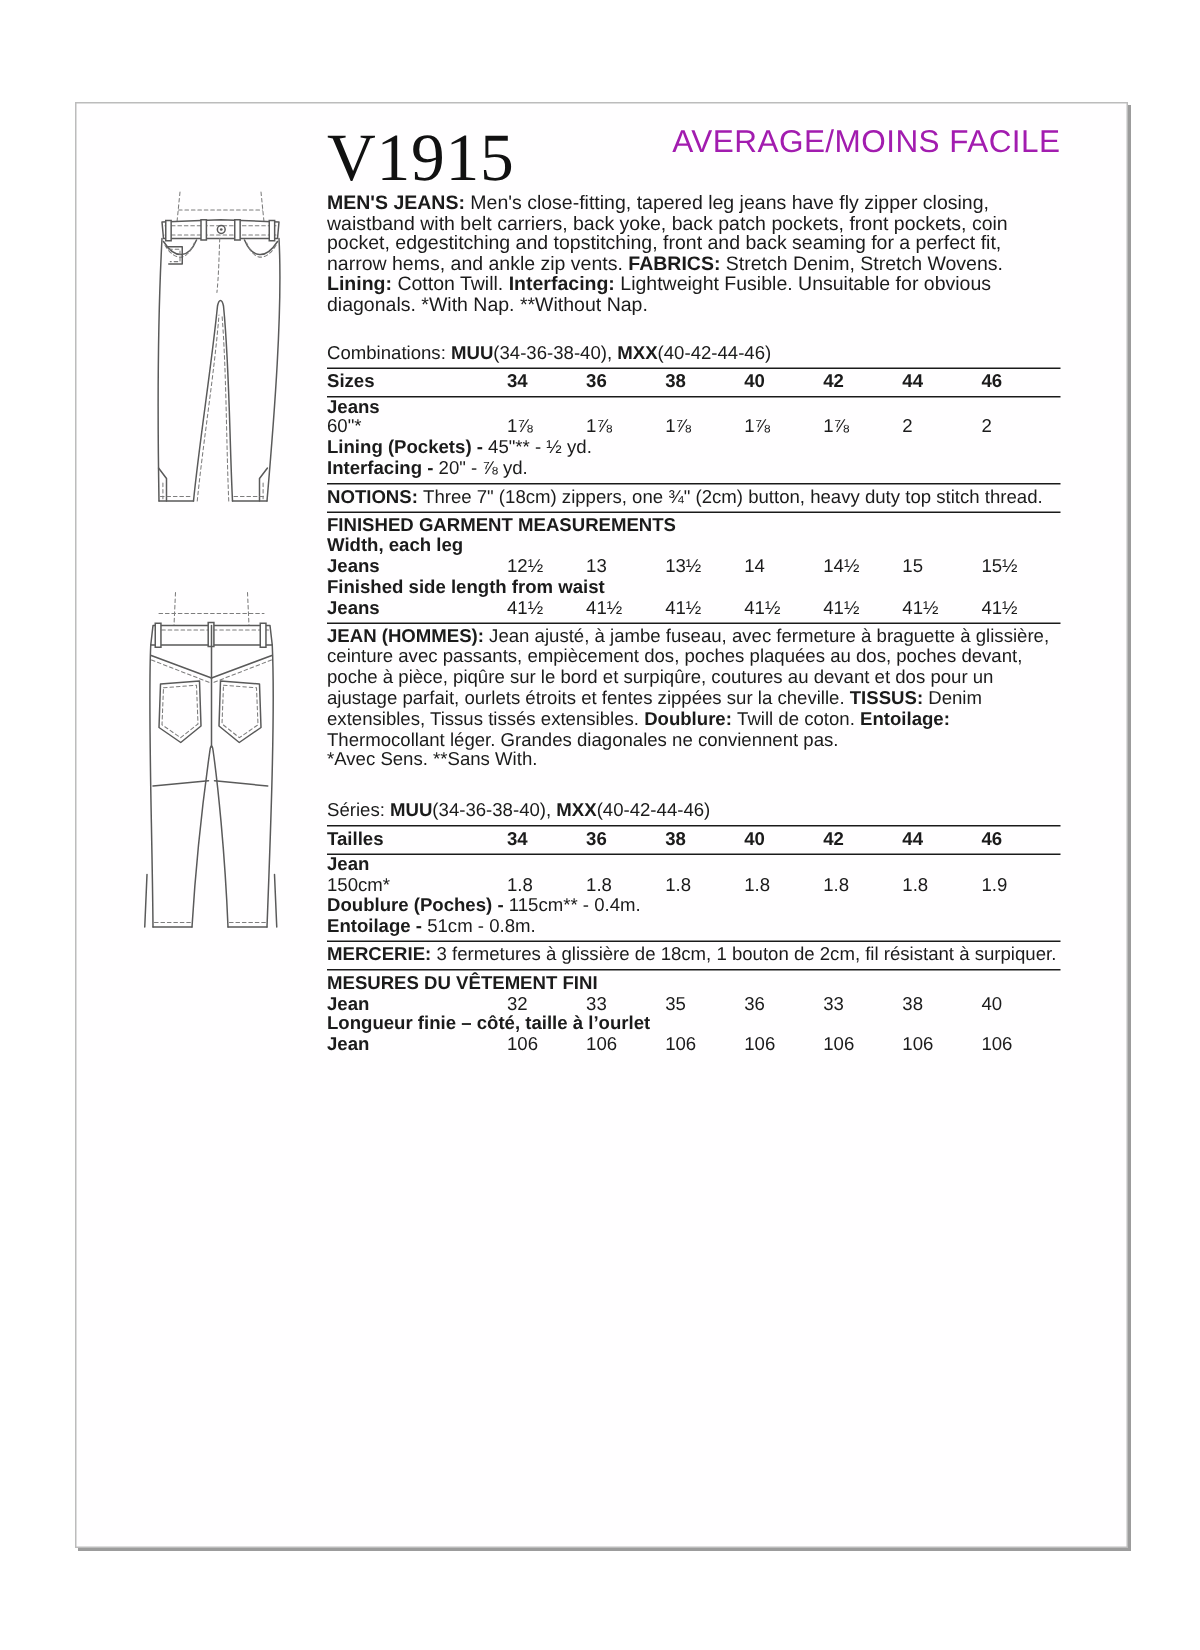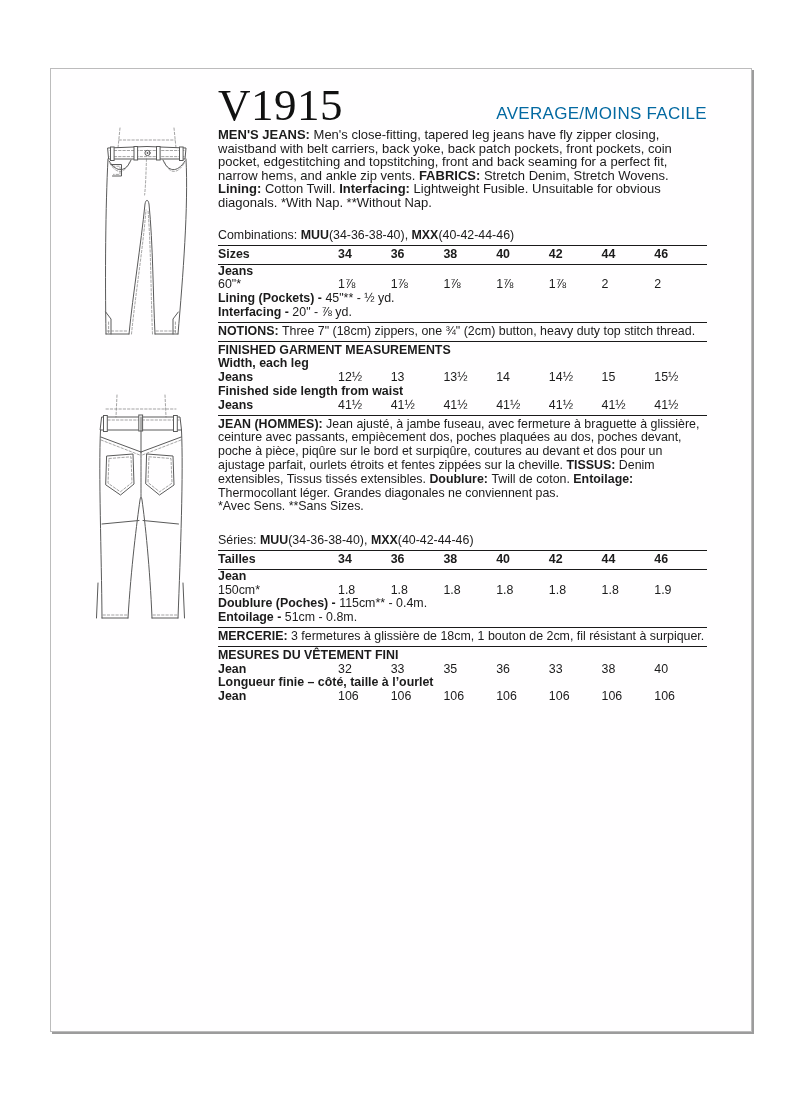--- a/index.html
+++ b/index.html
@@ -7,26 +7,26 @@
     width:800px;height:1100px;position:relative;background:#ffffff;
     font-family:"Liberation Sans", sans-serif;color:#1b1b1b;
     -webkit-font-smoothing:antialiased;
   }
   .card{
     position:absolute;left:50px;top:68px;width:700px;height:962px;
     background:#fffeff;border:1px solid #bcbcbc;
     box-shadow:2px 2px 0 #9c9c9c;
   }
   .text-col{position:absolute;left:167px;top:14px;width:489px;}
-  .title-row{display:flex;justify-content:space-between;align-items:flex-end;}
+  .title-row{display:flex;justify-content:space-between;}
   .pattern-number{
     font-family:"Liberation Serif", serif;font-size:45px;line-height:1.0;
     font-weight:400;letter-spacing:0.5px;color:#111;
   }
-  .difficulty{font-size:17px;letter-spacing:0.3px;padding-bottom:4px;color:#0369a1;}
+  .difficulty{font-size:21px;letter-spacing:0.3px;padding-bottom:4px;color:#a21caf;}
   .para{font-size:13px;line-height:13.5px;}
   .para b, .line b, .tlabel.b{font-weight:bold;}
   .line{font-size:12.4px;line-height:13.8px;}
   .combo{margin-top:20px;}
   .tbl{margin-top:2px;border-top:1.5px solid #1a1a1a;padding-top:1px;}
   .trow{display:grid;grid-template-columns:120px repeat(7,1fr);font-size:12.4px;line-height:13.8px;}
   .trow.thead{font-weight:bold;border-bottom:1.9px solid #1a1a1a;padding:1px 0 2px;}
   .trow.full{display:block;font-weight:bold;}
   .tcell{text-align:left;}
   .rule2{border-top:1.9px solid #1a1a1a;margin-top:2px;padding-top:2px;}
@@ -202,21 +202,21 @@
           <span class="tcell">41½</span>
           <span class="tcell">41½</span>
           <span class="tcell">41½</span>
           <span class="tcell">41½</span>
           <span class="tcell">41½</span>
         </div>
       </div>
 
     <div class="rule2"></div>
     <div class="line"><b>JEAN (HOMMES): </b><span>Jean ajusté, à jambe fuseau, avec fermeture à braguette à glissière, ceinture avec passants, empiècement dos, poches plaquées au dos, poches devant, poche à pièce, piqûre sur le bord et surpiqûre, coutures au devant et dos pour un ajustage parfait, ourlets étroits et fentes zippées sur la cheville. </span><b>TISSUS: </b><span>Denim extensibles, Tissus tissés extensibles. </span><b>Doublure: </b><span>Twill de coton. </span><b>Entoilage: </b><span>Thermocollant léger. Grandes diagonales ne conviennent pas.</span></div>
-    <div class="line"><span>*Avec Sens. **Sans Sizes.</span></div>
+    <div class="line"><span>*Avec Sens. **Sans With.</span></div>
 
     <div class="line combo"><span>Séries: </span><b>MUU</b><span>(34-36-38-40), </span><b>MXX</b><span>(40-42-44-46)</span></div>
 
     <div class="tbl">
         <div class="trow thead">
           <span class="tlabel b">Tailles</span>
           <span class="tcell">34</span>
           <span class="tcell">36</span>
           <span class="tcell">38</span>
           <span class="tcell">40</span>

